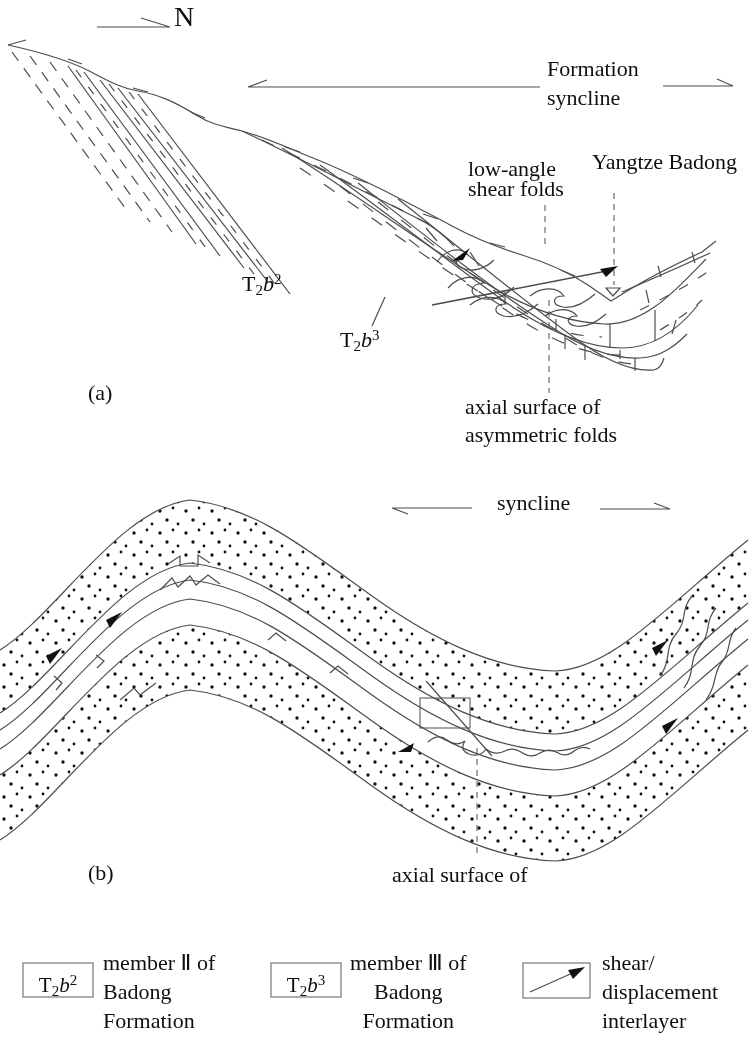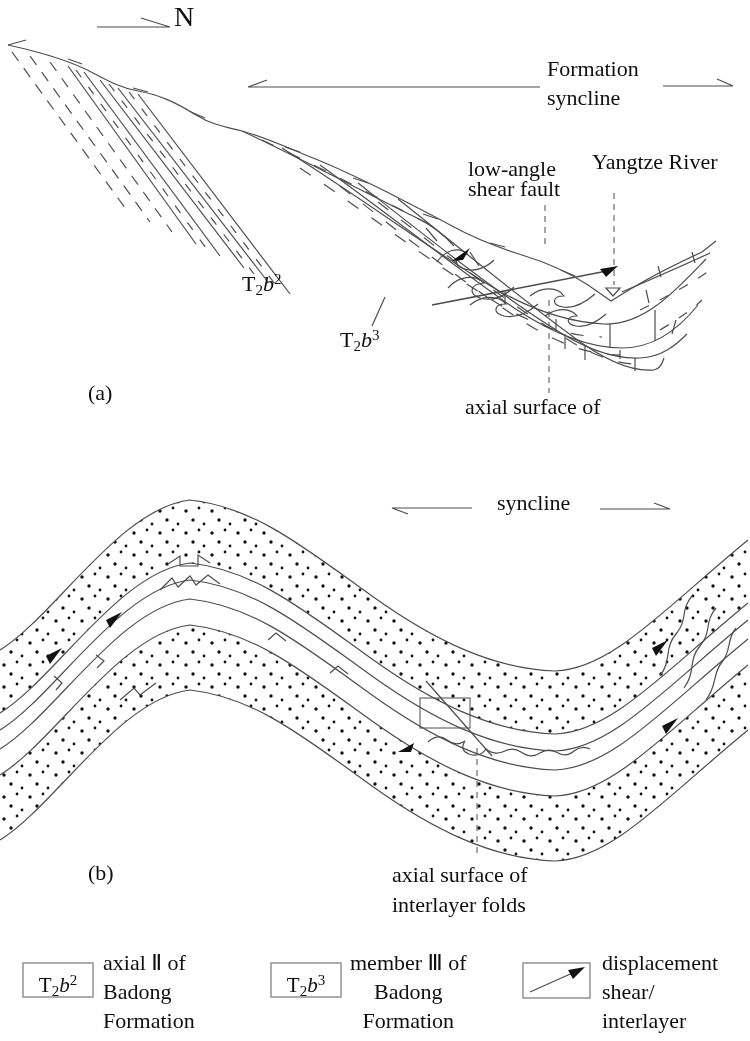--- a/index.html
+++ b/index.html
@@ -156,54 +156,54 @@
     <polygon points="585,967 568,970 573,979" fill="#111" stroke="none"></polygon>
   </g>
 </svg>
 
 <div class="lbl big" style="left:174px;top:4px;">N</div>
 
 <div class="lbl" style="left:547px;top:56px;">Formation</div>
 <div class="lbl" style="left:547px;top:85px;">syncline</div>
 
 <div class="lbl" style="left:468px;top:156px;">low-angle</div>
-<div class="lbl" style="left:468px;top:176px;">shear fault</div>
-
-<div class="lbl" style="left:592px;top:149px;">Yangtze River</div>
+<div class="lbl" style="left:468px;top:176px;">shear folds</div>
+
+<div class="lbl" style="left:592px;top:149px;">Yangtze Badong</div>
 
 <div class="lbl" style="left:242px;top:266px;"><span>T</span><span class="sb">2</span><span class="it">b</span><span class="sp">2</span></div>
 
 <div class="lbl" style="left:340px;top:322px;"><span>T</span><span class="sb">2</span><span class="it">b</span><span class="sp">3</span></div>
 
 <div class="lbl" style="left:465px;top:394px;">axial surface of</div>
+<div class="lbl" style="left:465px;top:422px;">asymmetric folds</div>
 
 <div class="lbl" style="left:88px;top:380px;">(a)</div>
 
 <div class="lbl" style="left:497px;top:490px;">syncline</div>
 
 <div class="lbl" style="left:88px;top:860px;">(b)</div>
 
 <div class="lbl" style="left:392px;top:862px;">axial surface of</div>
-<div class="lbl" style="left:392px;top:892px;">interlayer folds</div>
 
 <div class="lbl ctr" style="left:23px;top:967px;width:70px;font-size:21px;"><span>T</span><span class="sb">2</span><span class="it">b</span><span class="sp">2</span></div>
 
 <div class="lbl lgcol" style="left:103px;top:948px;">
-  <div class="roman2">axial Ⅱ of</div>
+  <div class="roman2">member Ⅱ of</div>
   <div>Badong</div>
   <div>Formation</div>
 </div>
 
 <div class="lbl ctr" style="left:271px;top:967px;width:70px;font-size:21px;"><span>T</span><span class="sb">2</span><span class="it">b</span><span class="sp">3</span></div>
 
 <div class="lbl lgcol" style="left:350px;top:948px;text-align:center;">
   <div>member Ⅲ of</div>
   <div>Badong</div>
   <div>Formation</div>
 </div>
 
 <div class="lbl lgcol" style="left:602px;top:948px;">
+  <div>shear/</div>
   <div>displacement</div>
-  <div>shear/</div>
   <div>interlayer</div>
 </div>
 
 </div>
 
 </body></html>

